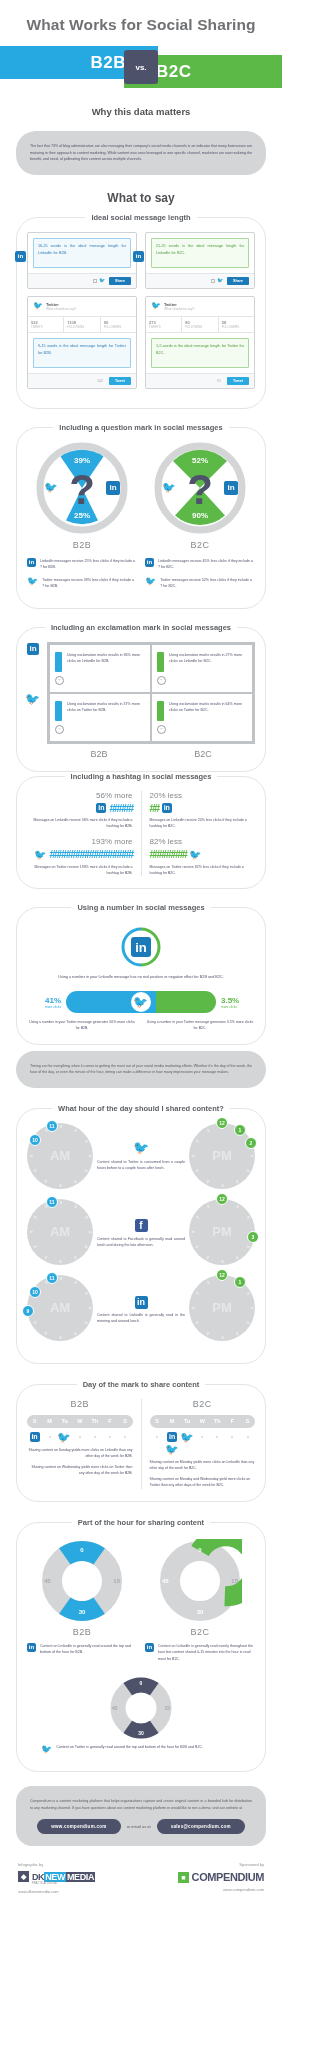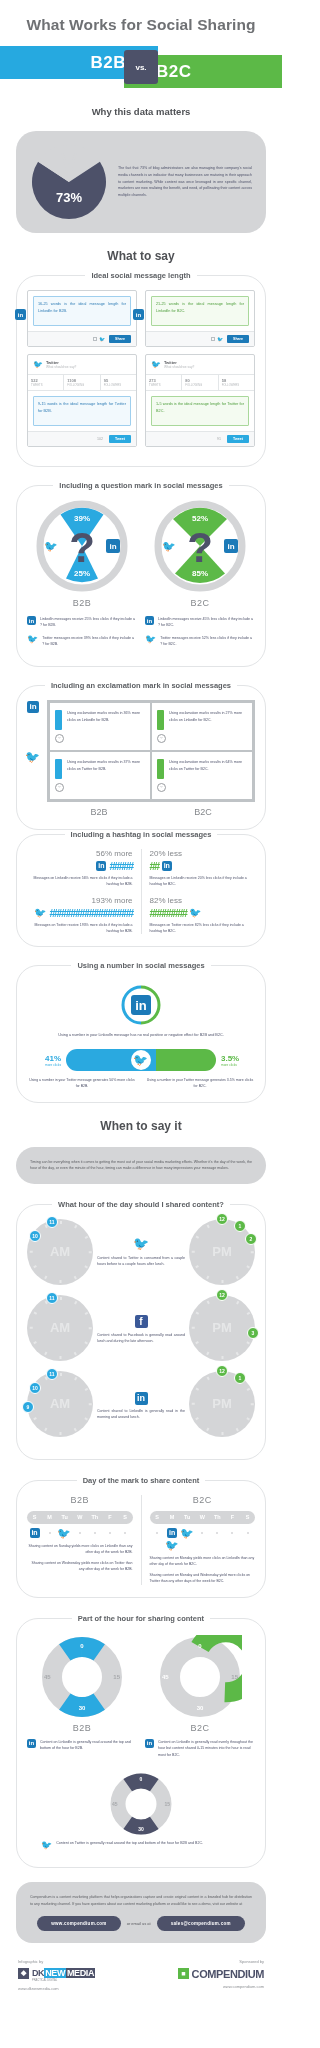--- a/index.html
+++ b/index.html
@@ -339,29 +339,20 @@
 
   <div class="vs-bar">
     <div class="vs-b2b">B2B</div>
     <div class="vs-chip">vs.</div>
     <div class="vs-b2c">B2C</div>
   </div>
 
   <div class="sec-head">Why this data matters</div>
   <div class="grey-box">
     <div class="why-wrap">
-      <div class="why-pie">
-        <svg class="pie-svg" width="78" height="78" viewBox="0 0 78 78">
-          <path d="M39 39 L39 2 A37 37 0 0 1 69.9 18.7 Z" fill="#d4d5d7"></path>
-          <path d="M39 39 L69.9 18.7 A37 37 0 1 1 8.1 18.7 Z" fill="#4d5169"></path>
-          <path d="M39 39 L8.1 18.7 A37 37 0 0 1 39 2 Z" fill="#d4d5d7"></path>
-          <path d="M39 39 L30 5 L39 22 L48 5 Z" fill="#d4d5d7"></path>
-        </svg>
-        <div class="pie-label">73%</div>
-      </div>
       <div class="why-text microtext">The fact that 73% of blog administrators are also managing their company's social media channels is an indicator that many businesses are maturing in their approach to content marketing. While content was once leveraged in one specific channel, marketers are now realizing the benefit, and need, of pollinating their content across multiple channels.</div>
     </div>
   </div>
 
   <div class="sec-head big">What to say</div>
 
   <div class="panel-label">
     <span>Ideal social message length</span>
   </div>
   <div class="panel">
@@ -497,21 +488,21 @@
 
       <div class="col">
         <div class="qm-wrap">
           <svg width="92" height="92" viewBox="0 0 92 92">
             <circle cx="46" cy="46" r="42" fill="none" stroke="#d4d5d7" stroke-width="7"></circle>
             <path d="M46 46 L19 19 A38 38 0 0 1 73 19 Z" fill="#5cb947"></path>
             <path d="M46 46 L21 73.5 A38 38 0 0 0 71 73.5 Z" fill="#5cb947"></path>
             <text x="46" y="62" font-size="42" font-weight="bold" fill="#4d5169" text-anchor="middle" font-family="Liberation Sans, sans-serif">?</text>
           </svg>
           <div class="qm-top">52%</div>
-          <div class="qm-bot">85%</div>
+          <div class="qm-bot">90%</div>
           <div class="qm-icon qm-in">in</div>
           <div class="qm-icon qm-tw">🐦</div>
         </div>
         <div class="bb-label">B2C</div>
         <div class="note-row">
           <div class="note-ic">in</div>
           <div class="note-tx">LinkedIn messages receive 45% less clicks if they include a ? for B2C.</div>
         </div>
         <div class="note-row">
           <div class="note-ic tw">🐦</div>
@@ -633,21 +624,20 @@
         <span>3.5%</span>
         <span class="bar-sub">more clicks</span>
       </div>
     </div>
     <div class="two-col">
       <div class="col hash-note" style="text-align:center">Using a number in your Twitter message generates 50% more clicks for B2B.</div>
       <div class="col hash-note" style="text-align:center">Using a number in your Twitter message generates 3.5% more clicks for B2C.</div>
     </div>
   </div>
 
-  <div class="sec-head big">When to say it</div>
   <div class="grey-box">
     <div class="microtext white">Timing can be everything when it comes to getting the most out of your social media marketing efforts. Whether it's the day of the week, the hour of the day, or even the minute of the hour, timing can make a difference in how many impressions your message makes.</div>
   </div>
 
   <div class="panel-label" style="margin-top:16px">
     <span>What hour of the day should I shared content?</span>
   </div>
   <div class="panel">
 
     <div class="clock-row">

